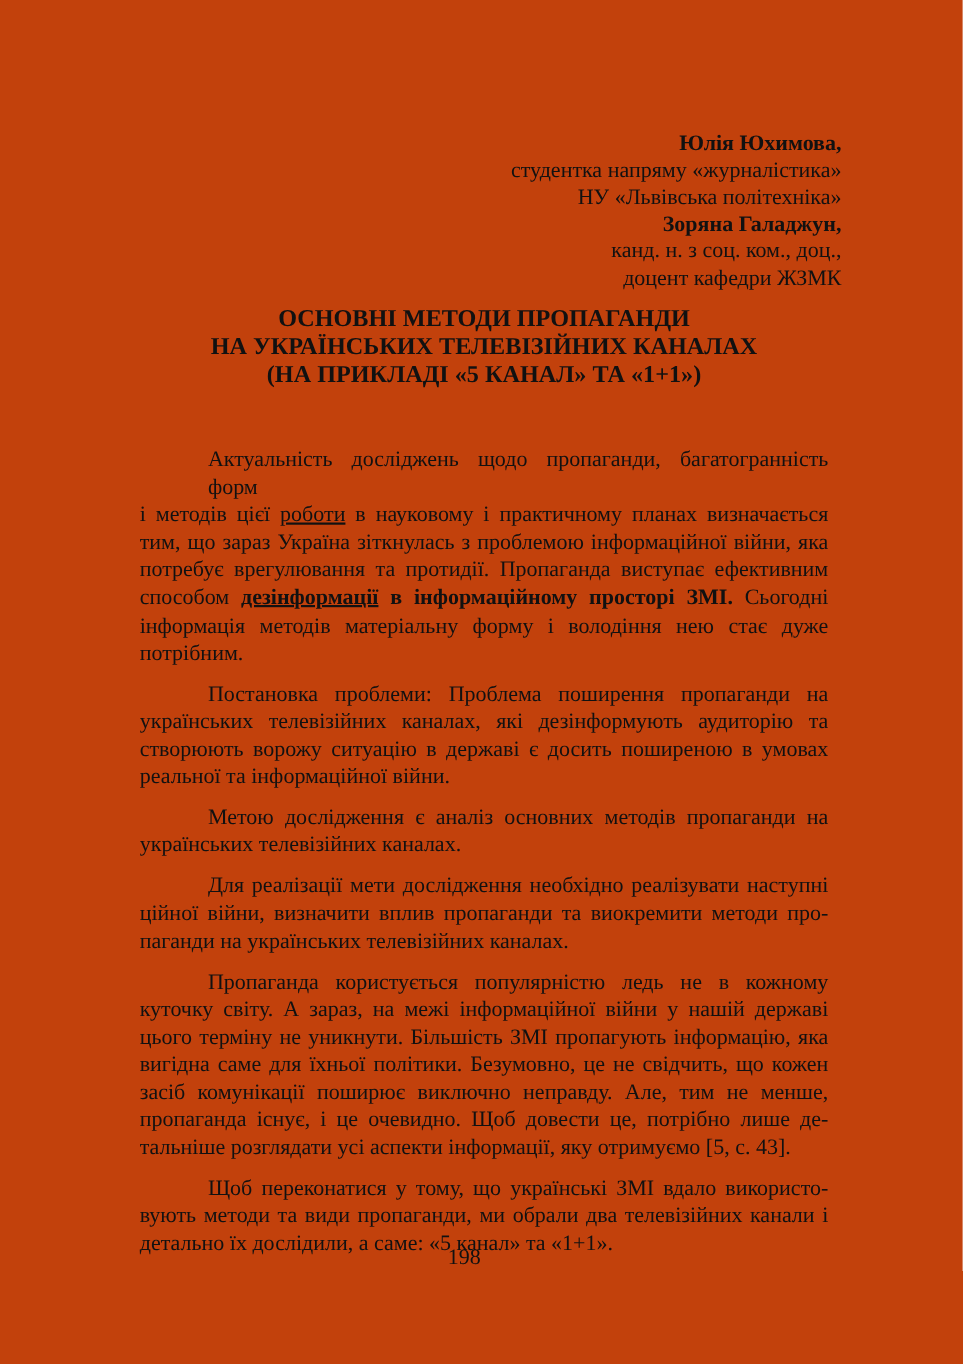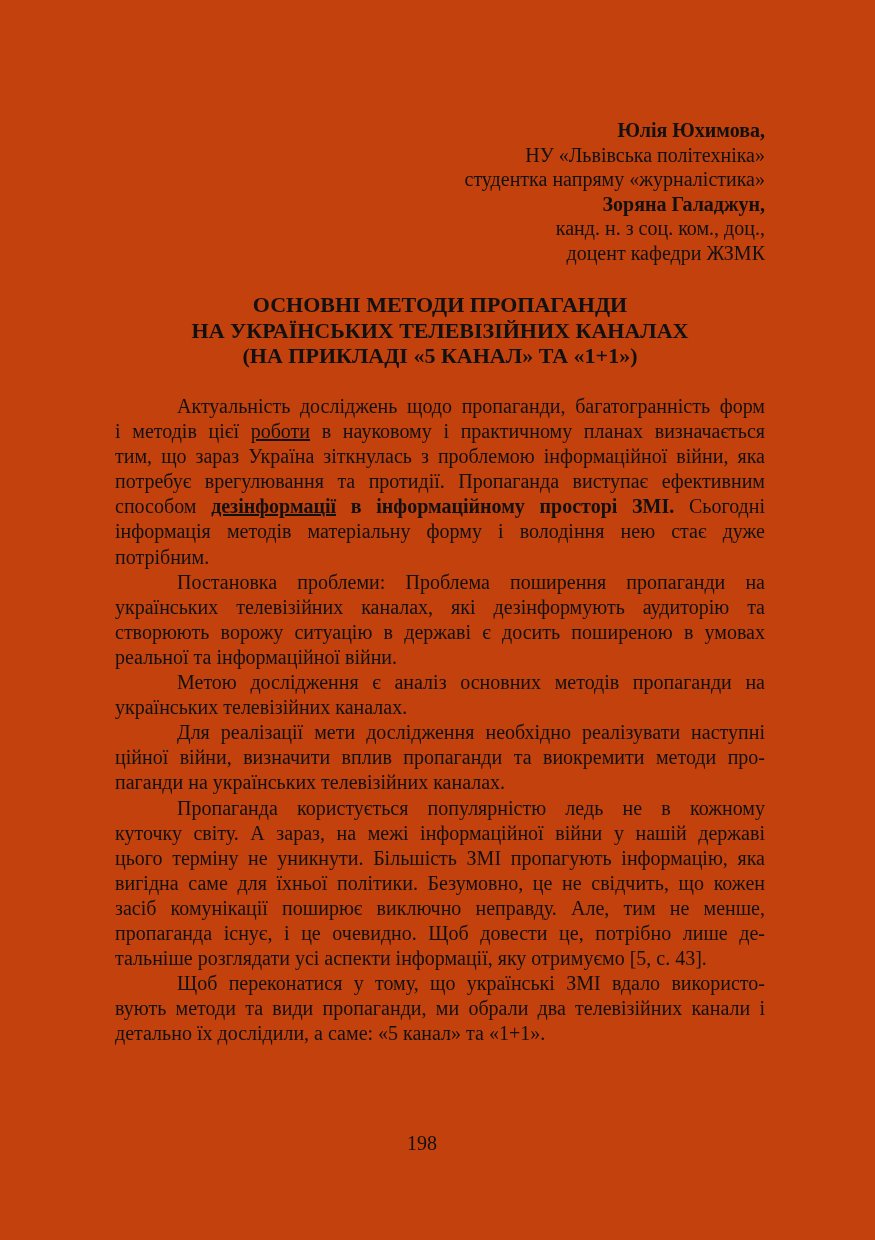--- a/index.html
+++ b/index.html
@@ -26,39 +26,39 @@
     left: 115px;
     width: 650px;
     text-align: right;
     font-size: 20px;
     line-height: 24.5px;
   }
   .author-line { white-space: nowrap; }
   .bold { font-weight: bold; }
   .title {
     position: absolute;
-    top: 292px;
+    top: 276px;
     left: 115px;
     width: 650px;
     margin: 0;
     text-align: center;
     font-size: 22px;
     font-weight: bold;
     line-height: 25.5px;
   }
   .title-line { display: block; }
   .body-text {
     position: absolute;
     top: 394px;
     left: 115px;
     width: 650px;
     font-size: 20px;
     line-height: 25.1px;
   }
-  .paragraph { margin: 0; }
+  .paragraph { margin: 12px; }
   .line {
     text-align: justify;
     text-align-last: justify;
   }
   .line.last { text-align-last: left; }
   .line.indent { padding-left: 62px; }
   .b { font-weight: bold; }
   .u { text-decoration: underline; }
   .page-number {
     position: absolute;
@@ -69,22 +69,22 @@
     font-size: 20px;
   }
 </style>
 </head>
 <body>
 
 <div class="page">
 
   <div class="author-block">
     <div class="author-line bold">Юлія Юхимова,</div>
+    <div class="author-line">студентка напряму «журналістика»</div>
     <div class="author-line">НУ «Львівська політехніка»</div>
-    <div class="author-line">студентка напряму «журналістика»</div>
     <div class="author-line bold">Зоряна Галаджун,</div>
     <div class="author-line">канд. н. з соц. ком., доц.,</div>
     <div class="author-line">доцент кафедри ЖЗМК</div>
   </div>
 
   <h1 class="title">
     <span class="title-line">ОСНОВНІ МЕТОДИ ПРОПАГАНДИ</span>
     <span class="title-line">НА УКРАЇНСЬКИХ ТЕЛЕВІЗІЙНИХ КАНАЛАХ</span>
     <span class="title-line">(НА ПРИКЛАДІ «5 КАНАЛ» ТА «1+1»)</span>
   </h1>

